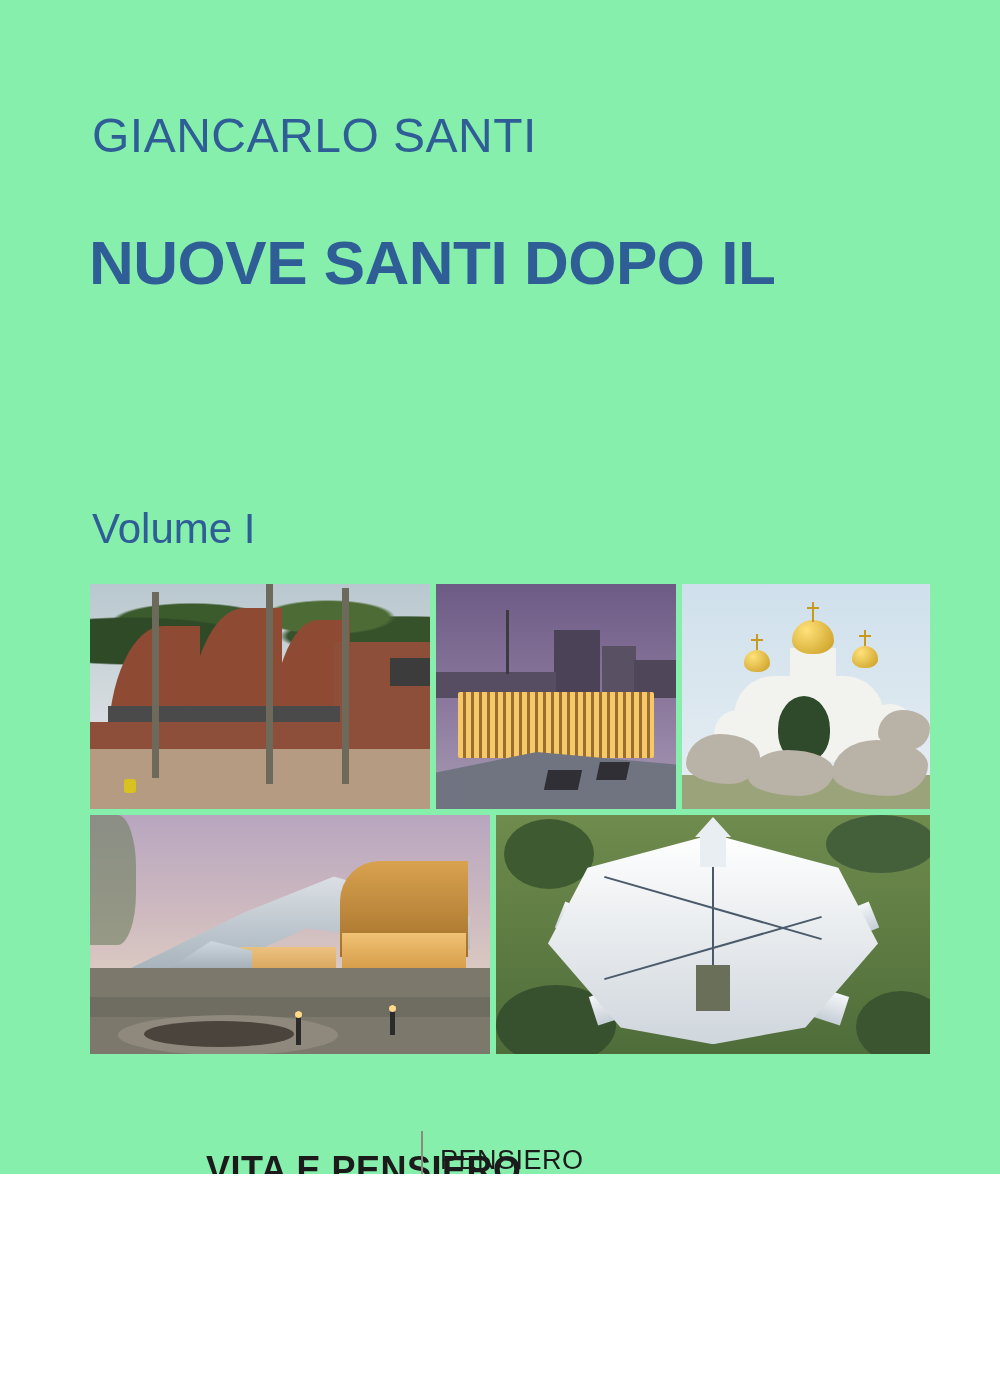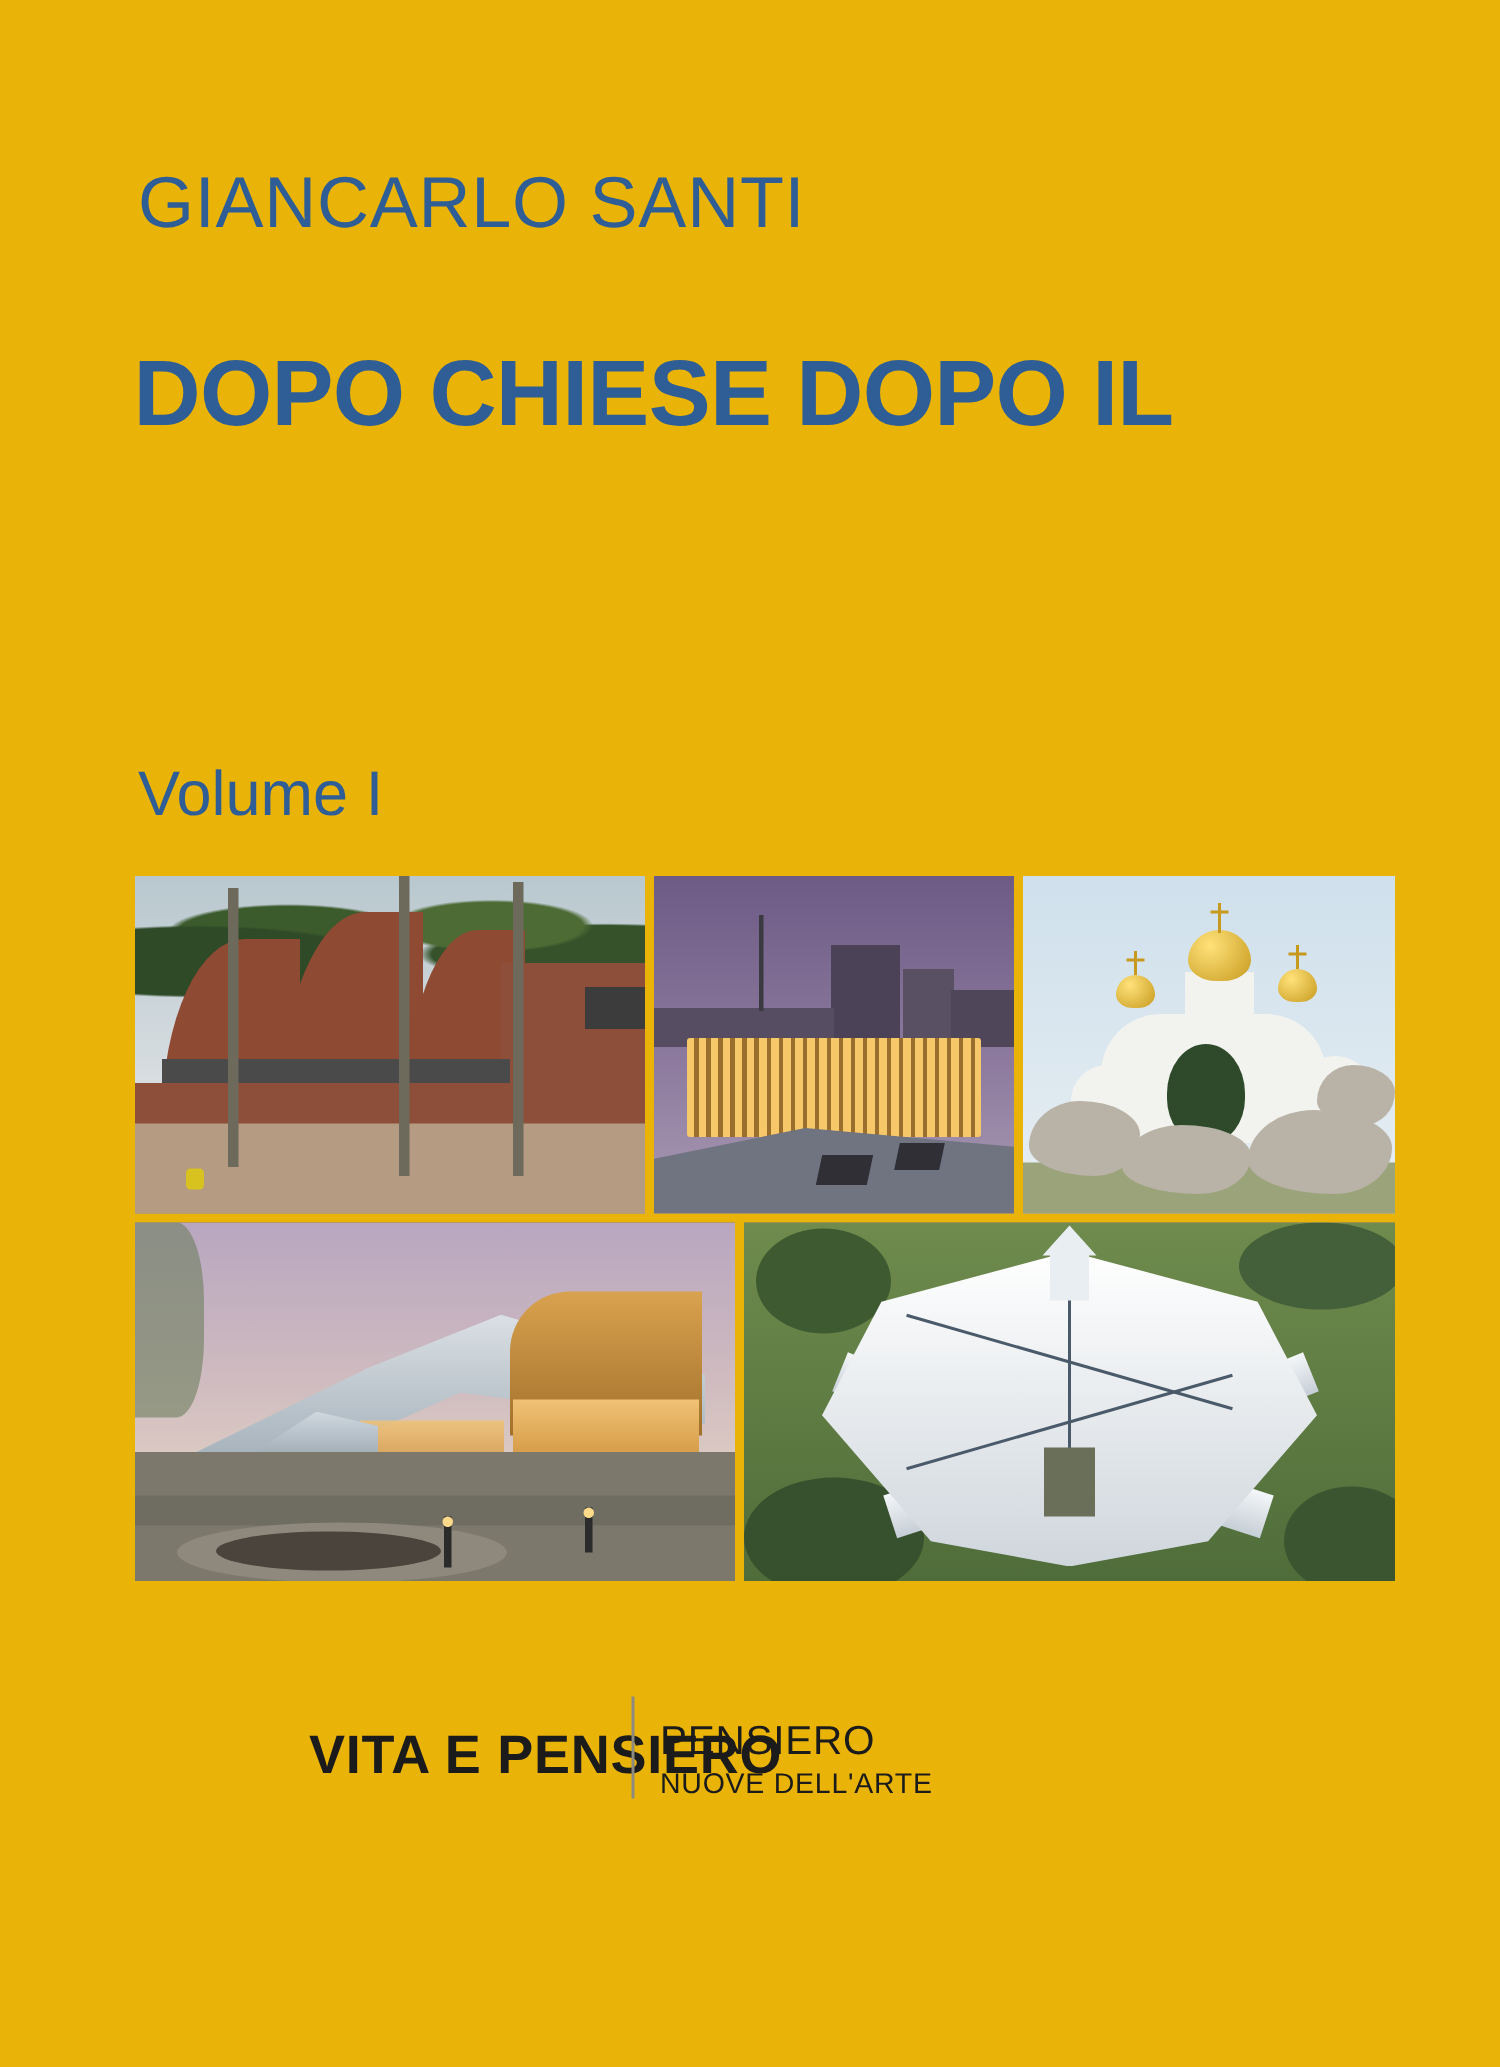--- a/index.html
+++ b/index.html
@@ -6,22 +6,22 @@
     margin: 0;
     padding: 0;
     background: #ffffff;
   }
   body {
     font-family: "Liberation Sans", sans-serif;
   }
   .cover {
     position: relative;
     width: 1000px;
-    height: 1378px;
-    background: #eab308;
+    height: 1174px;
+    background: #86efac;
     overflow: hidden;
   }
   .cover-inner {
     position: absolute;
     left: 92px;
     top: 0;
     width: 855px;
     height: 1378px;
   }
   .author {
@@ -195,21 +195,21 @@
 </style>
 </head>
 <body>
 
 <div class="cover">
   <div class="cover-inner">
 
     <div class="author">GIANCARLO SANTI</div>
 
     <div class="title">
-      <span class="line">DOPO CHIESE DOPO IL</span>
+      <span class="line">NUOVE SANTI DOPO IL</span>
     </div>
 
     <div class="volume">Volume I</div>
 
     <div class="mosaic">
 
       <div class="ph ph-1">
         <div class="p1-sky"></div>
         <div class="p1-trees"></div>
         <div class="p1-shell" style="left:18px; top:42px; width:92px; height:120px;"></div>

